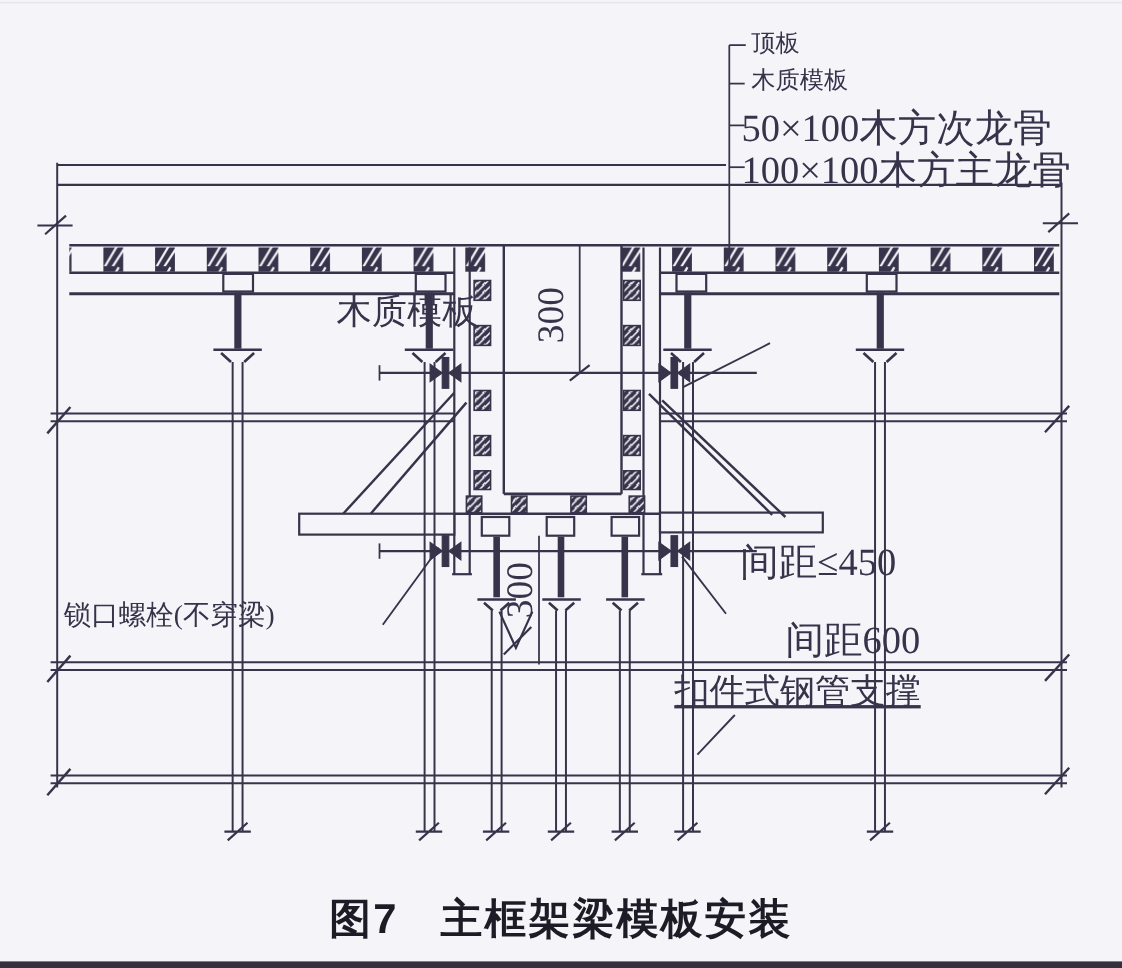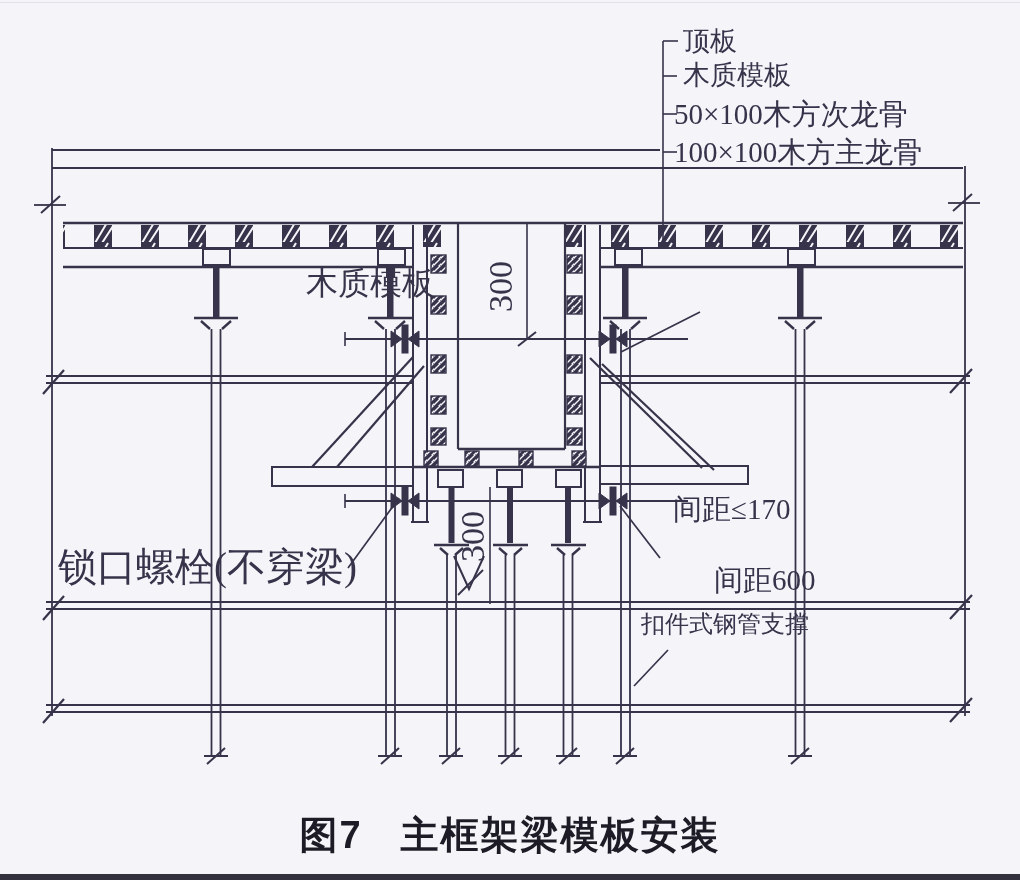--- a/index.html
+++ b/index.html
@@ -4,22 +4,22 @@
 <style>
   html,body{margin:0;padding:0;background:#e9e9ee;}
   .paper{
     position:relative;width:1020px;height:880px;margin:0 auto;
     background:#f5f5f9;overflow:hidden;
     font-family:"Liberation Serif","DejaVu Serif",serif;
     color:#36334a;
   }
   .topline{position:absolute;left:0;top:2px;width:1020px;height:1px;background:#e0e2e9;}
   .botstrip{position:absolute;left:0;bottom:0;width:1020px;height:6px;background:#33313e;}
-  .lbl{position:absolute;white-space:nowrap;color:#36334a;font-size:27px;line-height:1.05;}
-  .lbl.small{font-size:29px;}
+  .lbl{position:absolute;white-space:nowrap;color:#36334a;font-size:22px;line-height:1.05;}
+  .lbl.small{font-size:35px;}
   .caption{
     position:absolute;left:0;top:810px;width:1020px;text-align:center;
     font-family:"Liberation Sans","DejaVu Sans",sans-serif;
     font-weight:bold;font-size:38px;color:#1d1c26;letter-spacing:2px;
   }
   .caption .gap{display:inline-block;width:38px;}
   svg{position:absolute;left:0;top:0;}
   svg text{font-family:"Liberation Serif","DejaVu Serif",serif;fill:#36334a;}
 </style>
 </head>
@@ -222,24 +222,24 @@
     </g>
   </svg>
 
   <div class="lbl" style="left:683px;top:27px;">顶板</div>
   <div class="lbl" style="left:683px;top:61px;">木质模板</div>
   <div class="lbl small" style="left:674px;top:99px;">50×100木方次龙骨</div>
   <div class="lbl small" style="left:674px;top:137px;">100×100木方主龙骨</div>
 
   <div class="lbl" style="left:306px;top:267px;font-size:32px;">木质模板</div>
 
-  <div class="lbl small" style="left:673px;top:494px;">间距≤170</div>
+  <div class="lbl small" style="left:673px;top:494px;">间距≤450</div>
   <div class="lbl small" style="left:670px;top:565px;margin-left:44px;">间距600</div>
 
-  <div class="lbl" style="left:58px;top:547px;font-size:39px;">锁口螺栓(不穿梁)</div>
-  <div class="lbl" style="left:641px;top:612px;font-size:24px;">扣件式钢管支撑</div>
+  <div class="lbl" style="left:58px;top:547px;font-size:25px;">锁口螺栓(不穿梁)</div>
+  <div class="lbl" style="left:613px;top:612px;font-size:32px;text-decoration:underline;">扣件式钢管支撑</div>
 
   <div class="caption">
     <span>图7</span><span class="gap"></span><span>主框架梁模板安装</span>
   </div>
 
   <div class="botstrip"></div>
 </div>
 
 </body></html>

